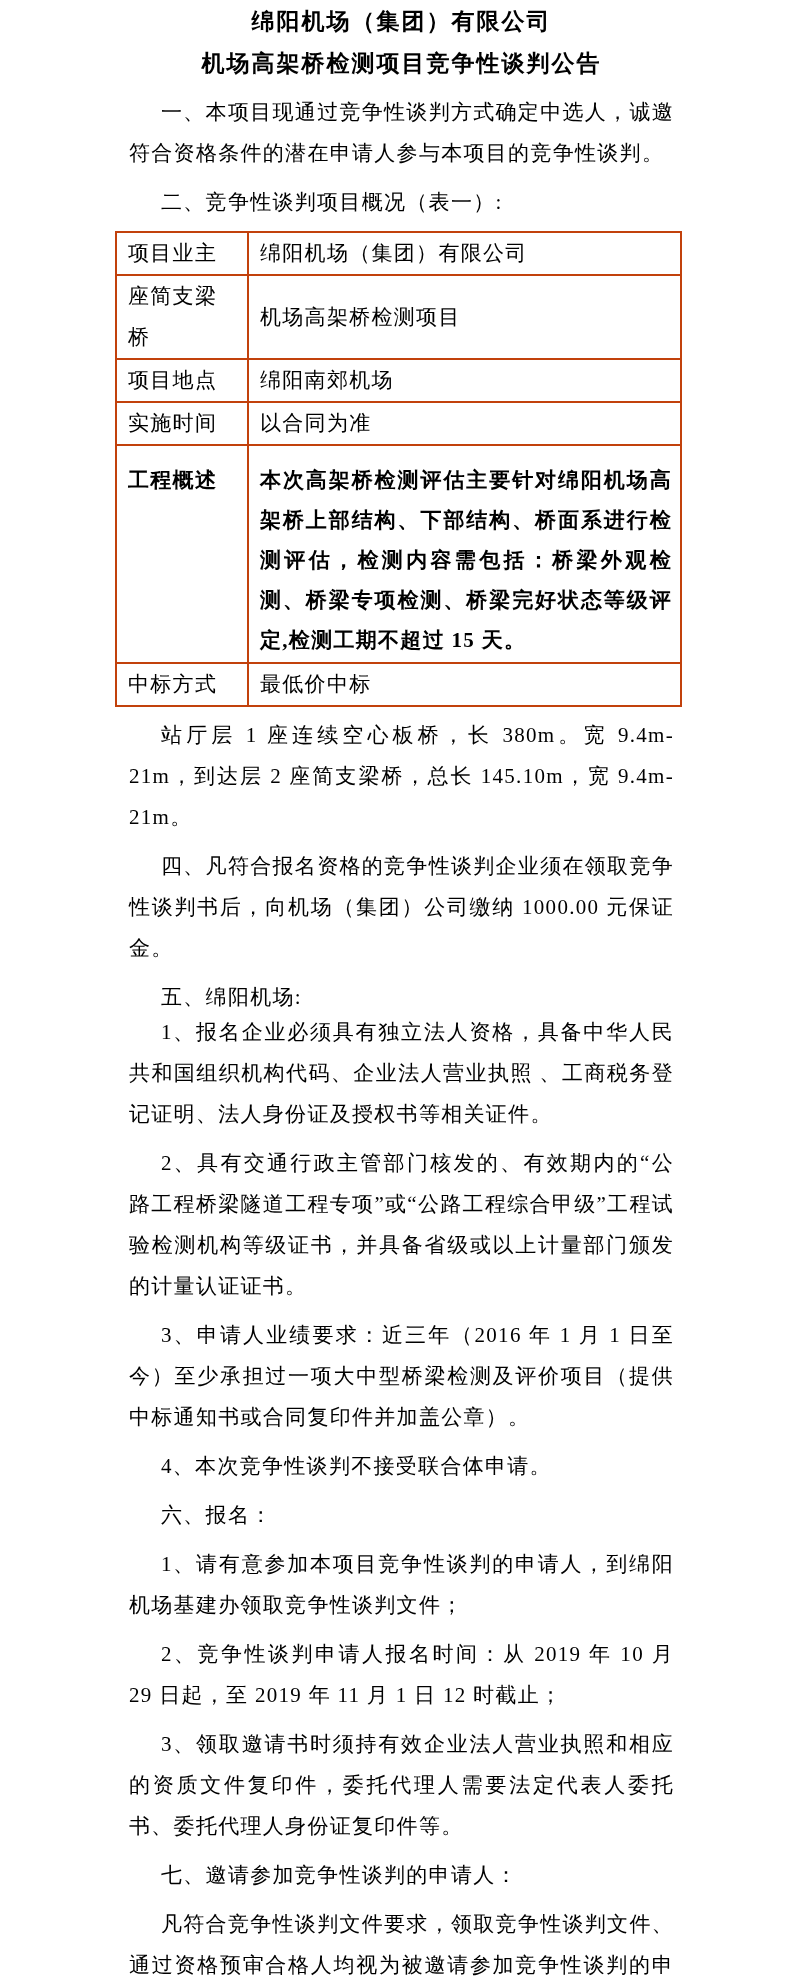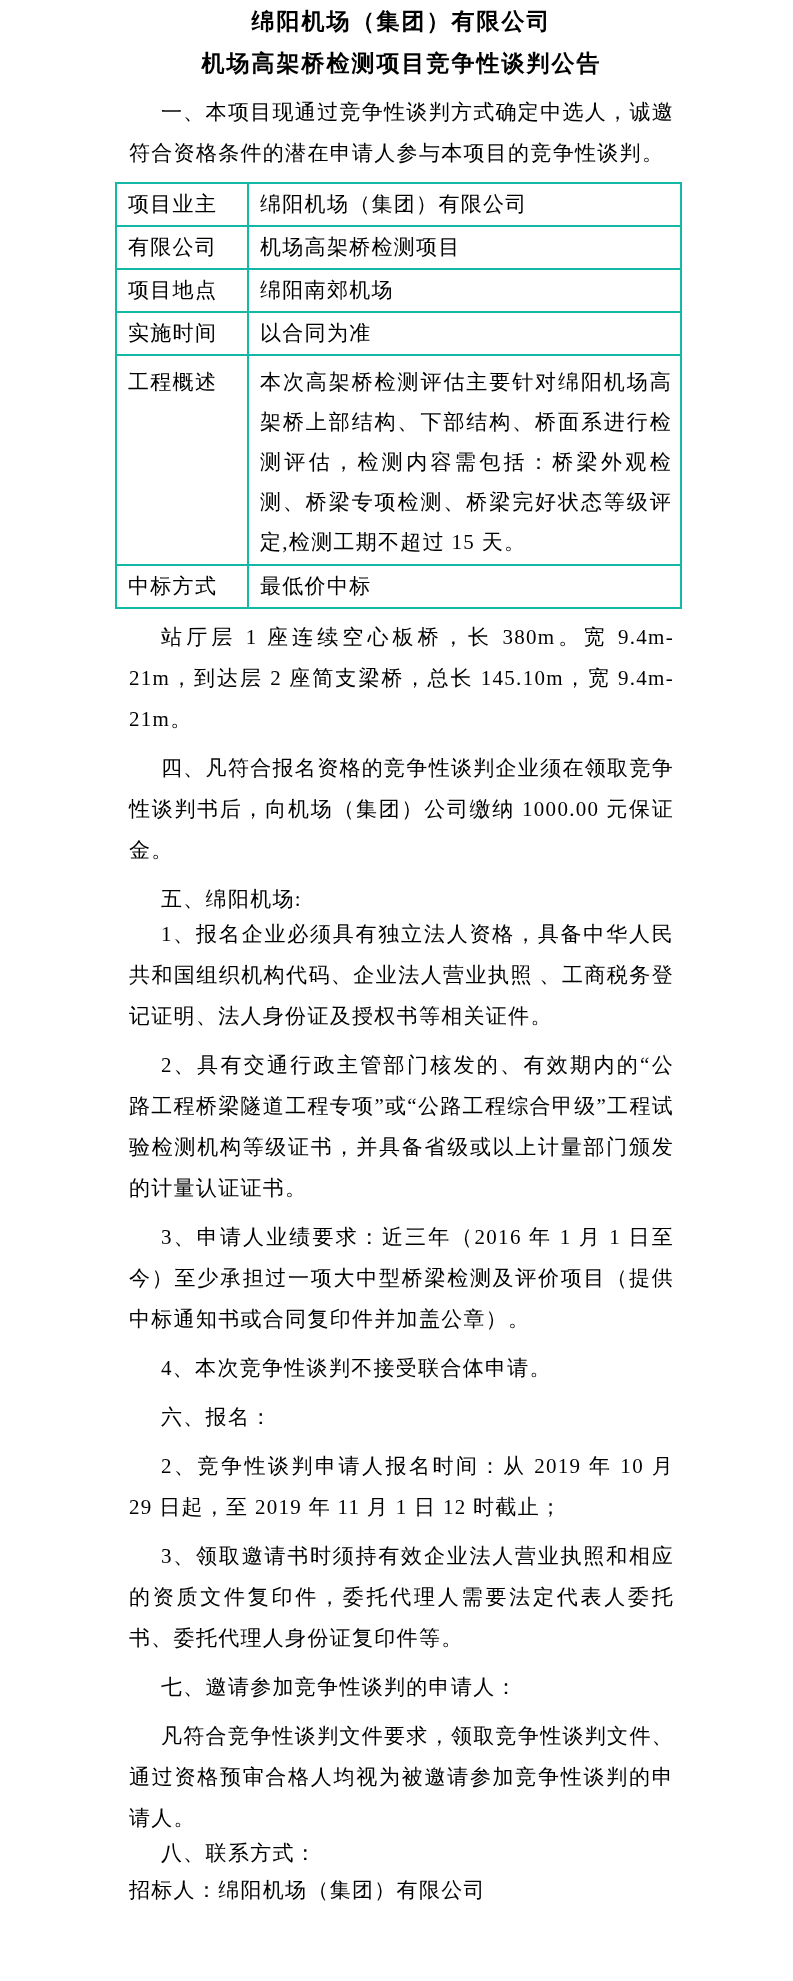--- a/index.html
+++ b/index.html
@@ -29,54 +29,56 @@
   p{margin:8px;text-align:justify;}
   .ind{text-indent:32px;}
   .pull-up{margin-top:-14px;}
   .info-table{
     border-collapse:collapse;
     table-layout:fixed;
     width:567px;
     margin:0 0 6px -6px;
   }
   .info-table td{
-    border:2px solid #14b8a6;
+    border:2px solid #c2410c;
     padding:0 8px 0 11px;
     vertical-align:middle;
     text-align:justify;
   }
   .info-table td.lbl{width:111px;text-align:left;}
   .info-table tr.single td{height:41px;}
   .info-table tr.desc td{
     vertical-align:top;
     line-height:40px;
-    padding-top:6px;
+    padding-top:14px;
     padding-bottom:2px;
+    font-weight:bold;
   }
   .contact{margin-top:-12px;}
   .contact p{text-align:left;}
 </style>
 </head>
 <body>
 
 <div class="doc">
 
   <h1 class="doc-title">绵阳机场（集团）有限公司</h1>
   <h2 class="doc-subtitle">机场高架桥检测项目竞争性谈判公告</h2>
 
   <p class="ind">一、本项目现通过竞争性谈判方式确定中选人，诚邀符合资格条件的潜在申请人参与本项目的竞争性谈判。</p>
+  <p class="ind">二、竞争性谈判项目概况（表一）:</p>
 
   <table class="info-table">
     <tbody>
       <tr class="single">
         <td class="lbl">项目业主</td>
         <td class="val">绵阳机场（集团）有限公司</td>
       </tr>
       <tr class="single">
-        <td class="lbl">有限公司</td>
+        <td class="lbl">座简支梁桥</td>
         <td class="val">机场高架桥检测项目</td>
       </tr>
       <tr class="single">
         <td class="lbl">项目地点</td>
         <td class="val">绵阳南郊机场</td>
       </tr>
       <tr class="single">
         <td class="lbl">实施时间</td>
         <td class="val">以合同为准</td>
       </tr>
@@ -92,20 +94,21 @@
   </table>
 
   <p class="ind">站厅层 1 座连续空心板桥，长 380m。宽 9.4m-21m，到达层 2 座简支梁桥，总长 145.10m，宽 9.4m-21m。</p>
   <p class="ind">四、凡符合报名资格的竞争性谈判企业须在领取竞争性谈判书后，向机场（集团）公司缴纳 1000.00 元保证金。</p>
   <p class="ind">五、绵阳机场:</p>
   <p class="ind pull-up">1、报名企业必须具有独立法人资格，具备中华人民共和国组织机构代码、企业法人营业执照 、工商税务登记证明、法人身份证及授权书等相关证件。</p>
   <p class="ind">2、具有交通行政主管部门核发的、有效期内的“公路工程桥梁隧道工程专项”或“公路工程综合甲级”工程试验检测机构等级证书，并具备省级或以上计量部门颁发的计量认证证书。</p>
   <p class="ind">3、申请人业绩要求：近三年（2016 年 1 月 1 日至今）至少承担过一项大中型桥梁检测及评价项目（提供中标通知书或合同复印件并加盖公章）。</p>
   <p class="ind">4、本次竞争性谈判不接受联合体申请。</p>
   <p class="ind">六、报名：</p>
+  <p class="ind">1、请有意参加本项目竞争性谈判的申请人，到绵阳机场基建办领取竞争性谈判文件；</p>
   <p class="ind">2、竞争性谈判申请人报名时间：从 2019 年 10 月 29 日起，至 2019 年 11 月 1 日 12 时截止；</p>
   <p class="ind">3、领取邀请书时须持有效企业法人营业执照和相应的资质文件复印件，委托代理人需要法定代表人委托书、委托代理人身份证复印件等。</p>
   <p class="ind">七、邀请参加竞争性谈判的申请人：</p>
   <p class="ind">凡符合竞争性谈判文件要求，领取竞争性谈判文件、通过资格预审合格人均视为被邀请参加竞争性谈判的申请人。</p>
   <p class="ind pull-up">八、联系方式：</p>
 
   <div class="contact">
     <p>招标人：绵阳机场（集团）有限公司</p>
 
   </div>

